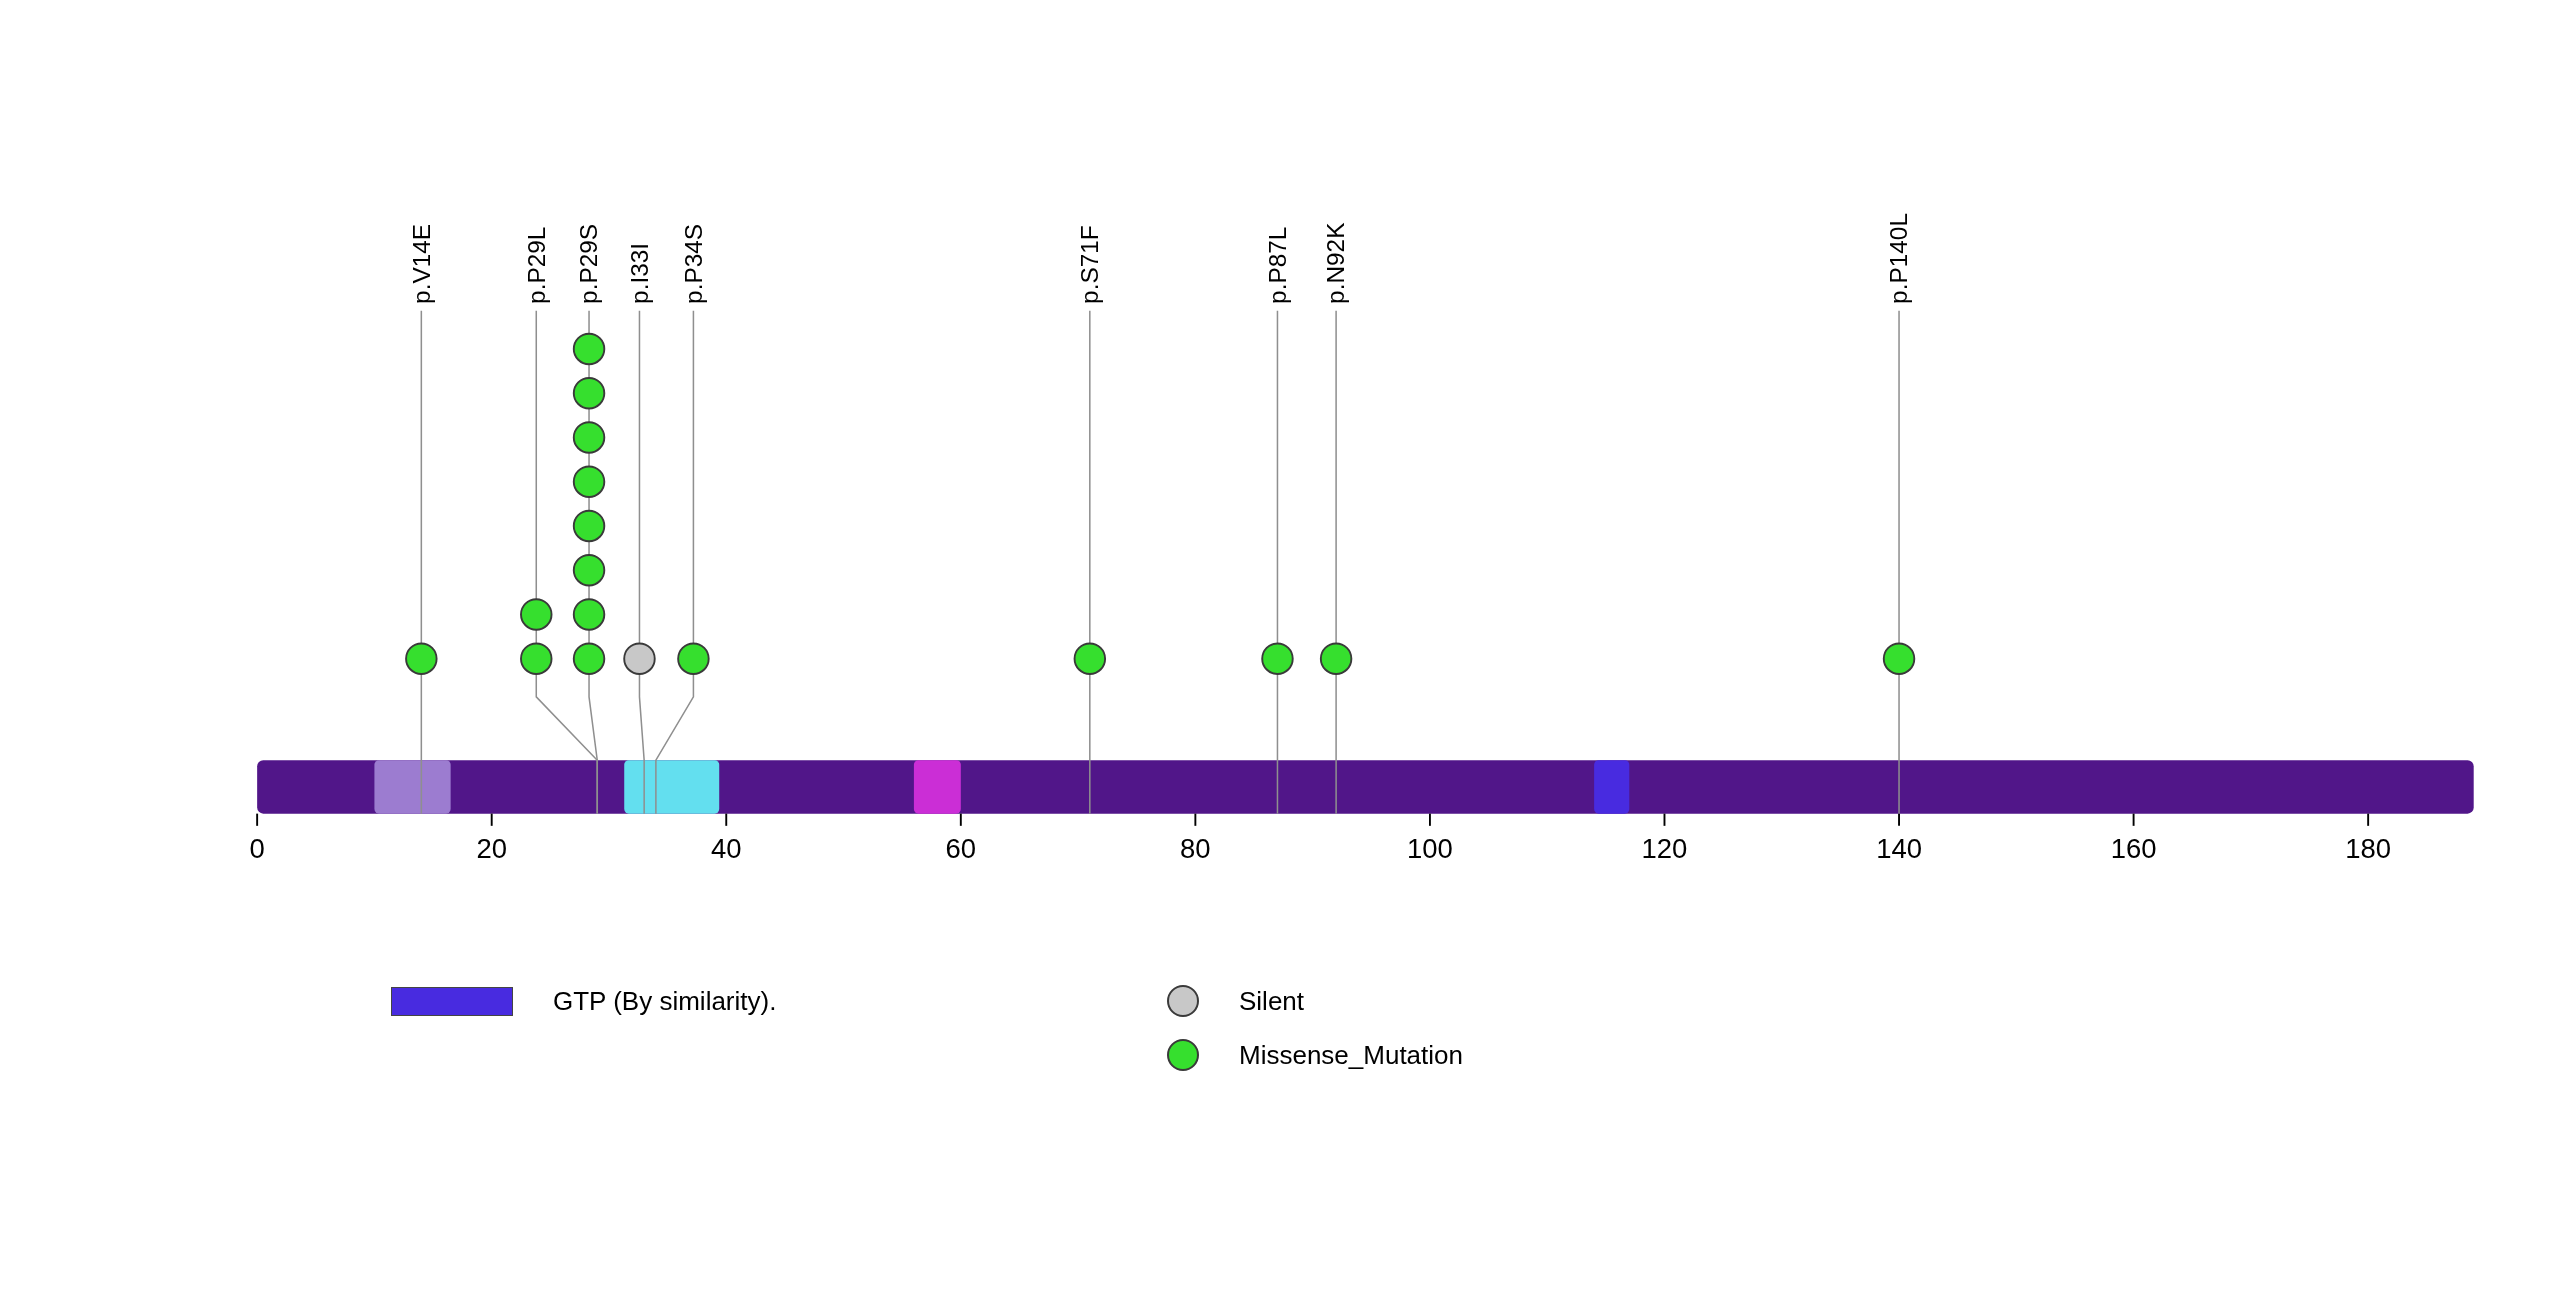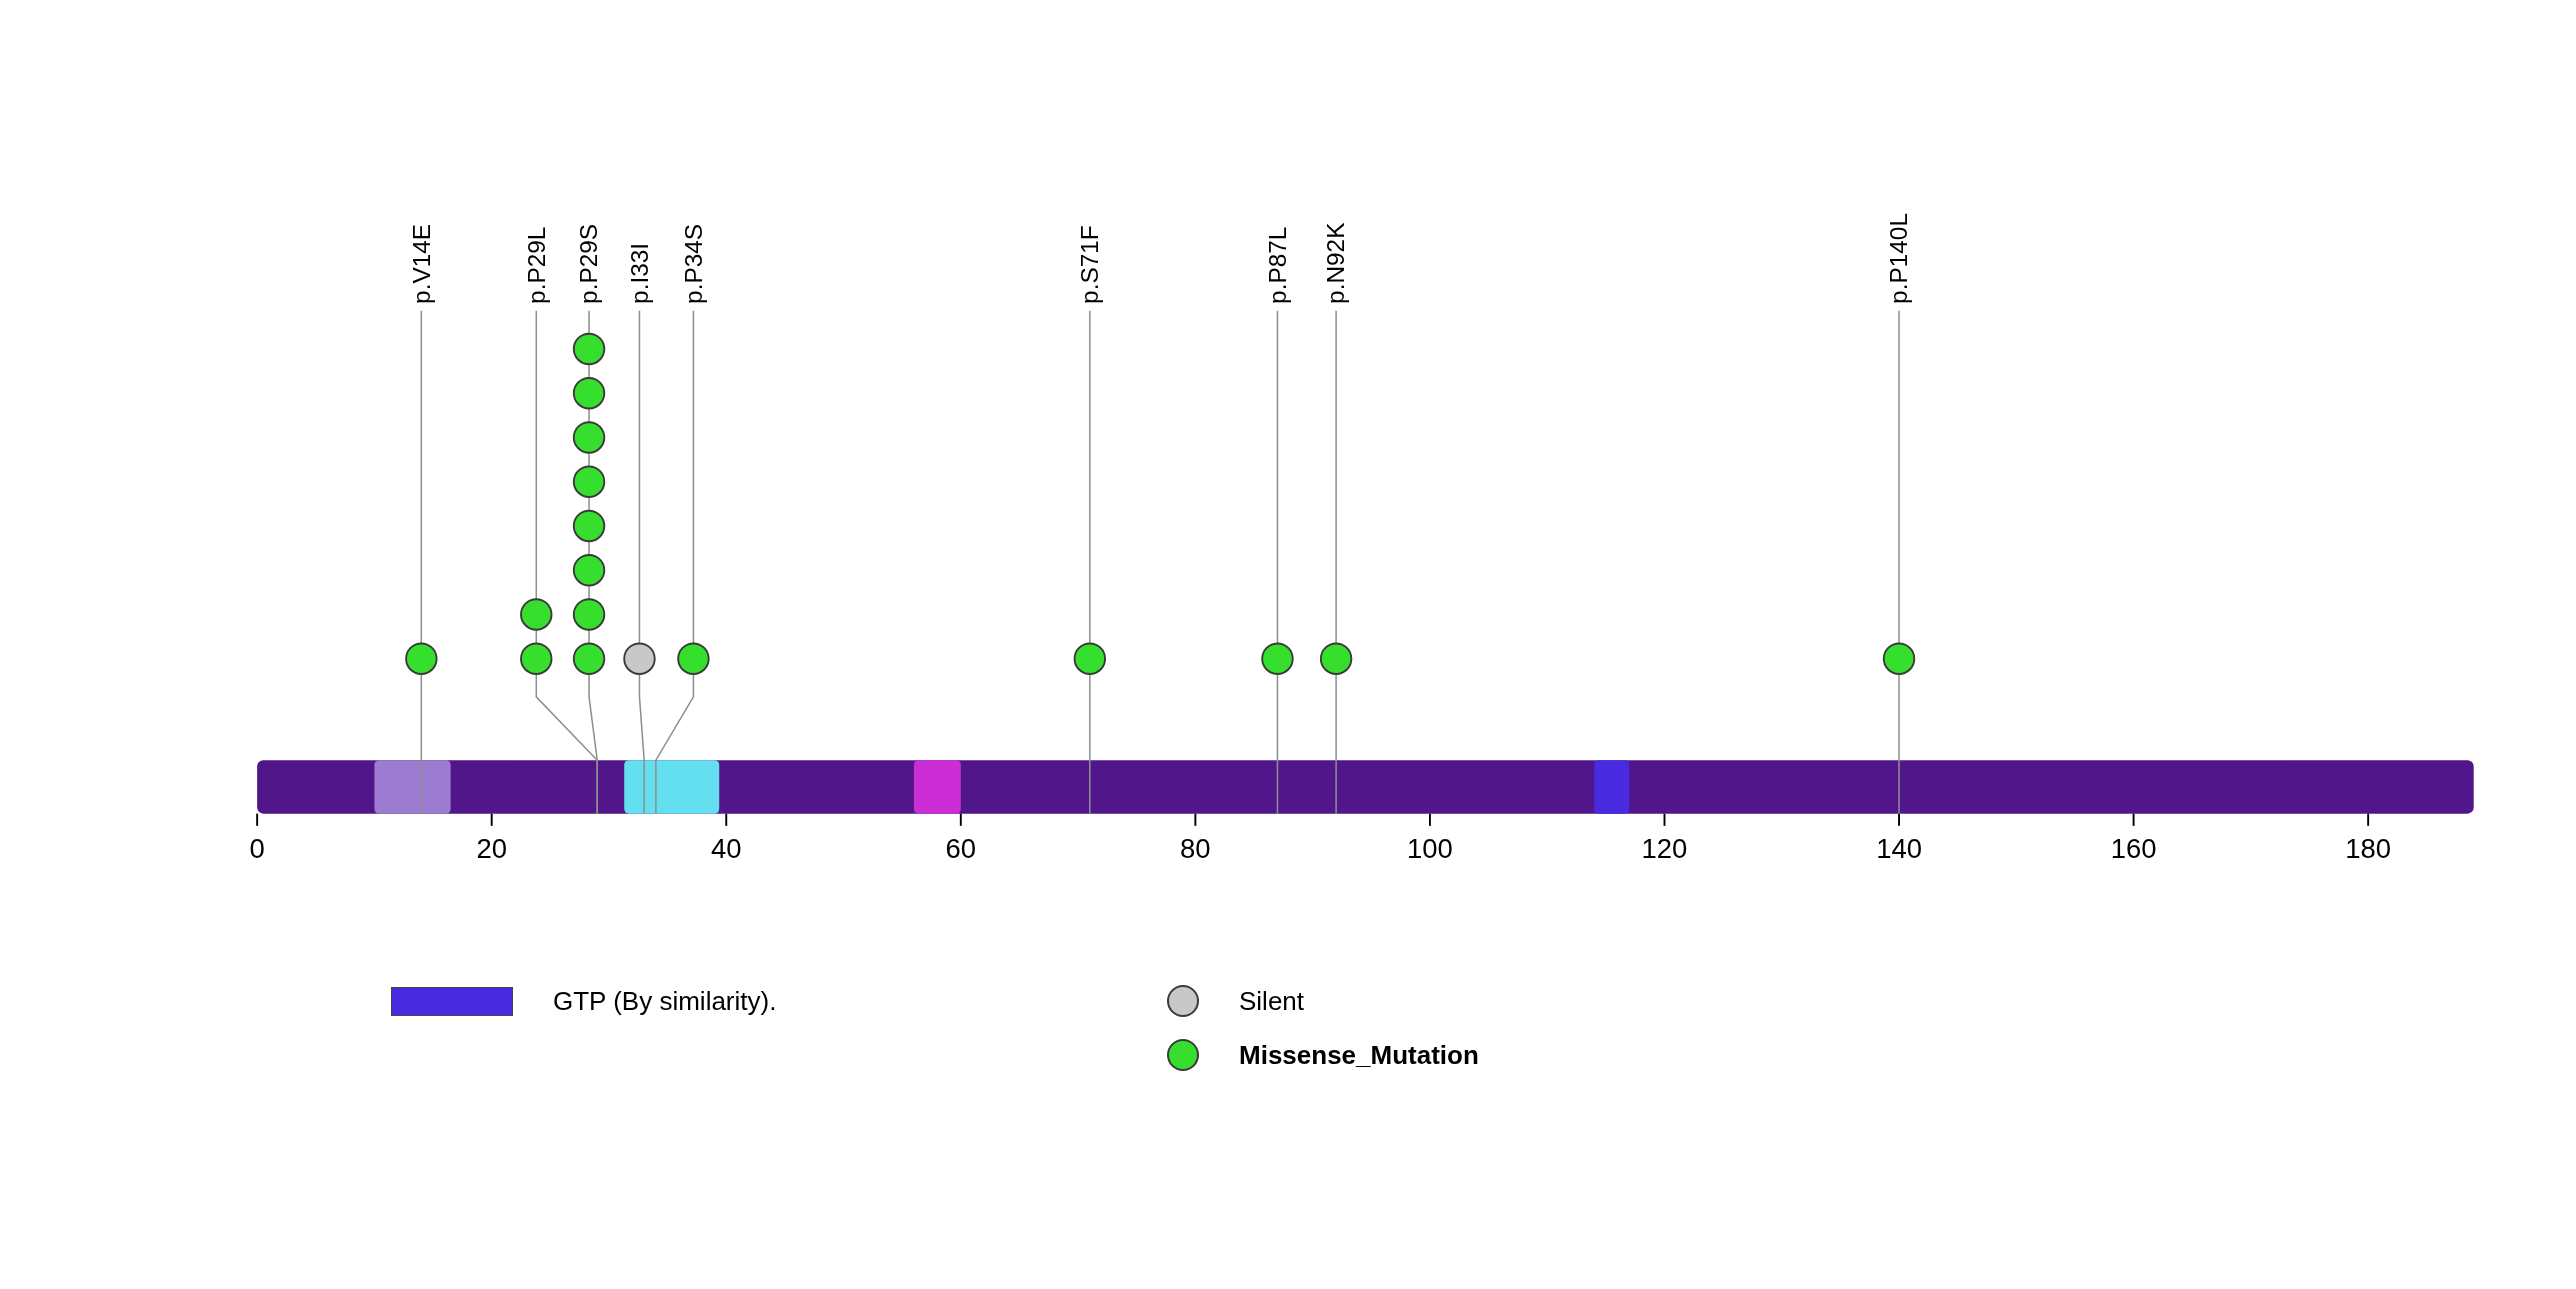--- a/index.html
+++ b/index.html
@@ -175,20 +175,20 @@
       <span class="legend-swatch" style="background: rgb(72, 43, 224);"></span>
       <span class="legend-label">GTP (By similarity).</span>
     </div>
 
 
     <div class="legend-item" style="left:1167px; top:968px;">
       <span class="legend-circle" style="background: rgb(200, 200, 200);"></span>
       <span class="legend-label">Silent</span>
     </div>
 
-    <div class="legend-item" style="left:1167px; top:1022px;font-weight:bold;">
+    <div class="legend-item" style="left:1167px; top:1022px;">
       <span class="legend-circle" style="background: rgb(54, 223, 46);"></span>
       <span class="legend-label">Missense_Mutation</span>
     </div>
 
   </div>
 </div>
 
 
 </body></html>

